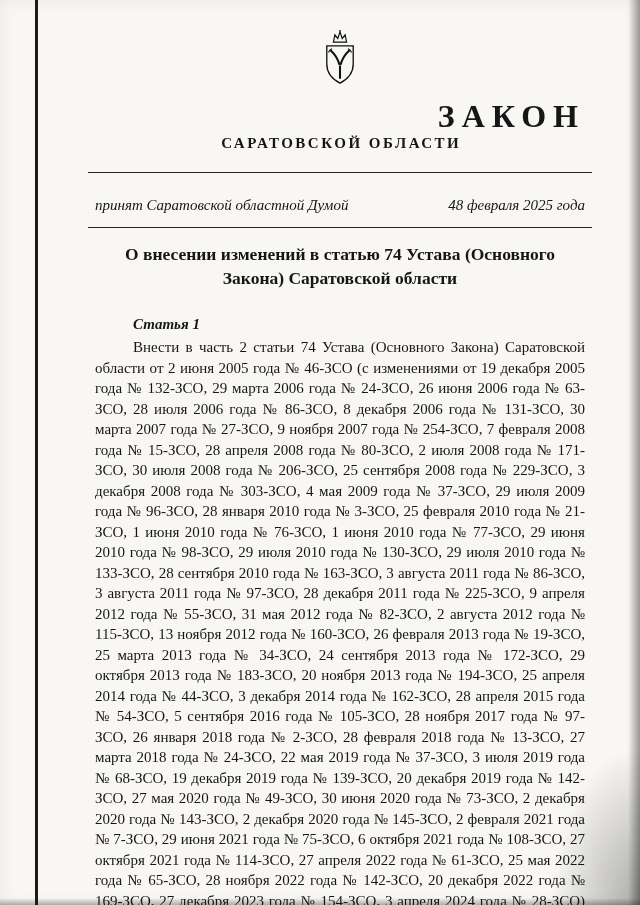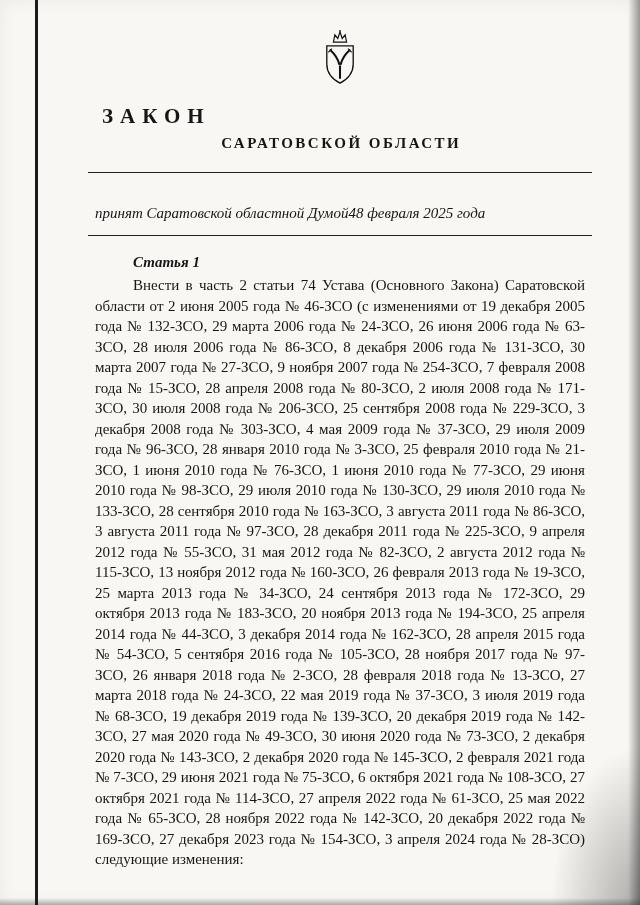--- a/index.html
+++ b/index.html
@@ -49,61 +49,62 @@
     top: 0;
     width: 490px;
   }
   .emblem-wrap {
     margin-top: 30px;
     height: 58px;
     text-align: center;
   }
   .law-title {
     margin: 10px 0 0 0;
-    font-size: 21px;
+    font-size: 32px;
     line-height: 36px;
     font-weight: bold;
-    text-align: left;
+    text-align: right;
     letter-spacing: 7px;
     padding-left: 7px; 
   }
   .law-subtitle {
     font-size: 15px;
     line-height: 18px;
     font-weight: bold;
     text-align: center;
     letter-spacing: 2.5px;
     padding-left: 2.5px;
   }
   .rule {
     height: 0;
     border-top: 1.5px solid #222;
     margin-left: -7px;
     width: 504px;
   }
   .rule-top { margin-top: 20px; }
   .rule-bottom { margin-top: 12px; }
   .adopted-row {
-    margin-top: 30px;
+    margin-top: 22px;
     display: flex;
+    justify-content: space-between;
     align-items: baseline;
     font-style: italic;
     font-size: 15px;
     line-height: 20px;
   }
   .doc-heading {
     margin: 14px auto 0 auto;
     width: 490px;
     font-size: 17.5px;
     line-height: 24px;
     font-weight: bold;
     text-align: center;
   }
   .article-label {
-    margin: 16px 0 0 0;
+    margin: 24px 0 0 0;
     font-size: 15px;
     line-height: 20px;
     font-weight: bold;
     font-style: italic;
     text-indent: 38px;
   }
   .article-text {
     margin: 3px 0 0 0;
     font-size: 15px;
     line-height: 20.5px;
@@ -146,19 +147,20 @@
 
     <div class="rule rule-top"></div>
 
     <div class="adopted-row">
       <span>принят Саратовской областной Думой</span>
       <span>48 февраля 2025 года</span>
     </div>
 
     <div class="rule rule-bottom"></div>
 
+    <h2 class="doc-heading">О внесении изменений в статью 74 Устава (Основного Закона) Саратовской области</h2>
 
     <p class="article-label">Статья 1</p>
 
     <p class="article-text">Внести в часть 2 статьи 74 Устава (Основного Закона) Саратовской области от 2 июня 2005 года № 46-ЗСО (с изменениями от 19 декабря 2005 года № 132-ЗСО, 29 марта 2006 года № 24-ЗСО, 26 июня 2006 года № 63-ЗСО, 28 июля 2006 года № 86-ЗСО, 8 декабря 2006 года № 131-ЗСО, 30 марта 2007 года № 27-ЗСО, 9 ноября 2007 года № 254-ЗСО, 7 февраля 2008 года № 15-ЗСО, 28 апреля 2008 года № 80-ЗСО, 2 июля 2008 года № 171-ЗСО, 30 июля 2008 года № 206-ЗСО, 25 сентября 2008 года № 229-ЗСО, 3 декабря 2008 года № 303-ЗСО, 4 мая 2009 года № 37-ЗСО, 29 июля 2009 года № 96-ЗСО, 28 января 2010 года № 3-ЗСО, 25 февраля 2010 года № 21-ЗСО, 1 июня 2010 года № 76-ЗСО, 1 июня 2010 года № 77-ЗСО, 29 июня 2010 года № 98-ЗСО, 29 июля 2010 года № 130-ЗСО, 29 июля 2010 года № 133-ЗСО, 28 сентября 2010 года № 163-ЗСО, 3 августа 2011 года № 86-ЗСО, 3 августа 2011 года № 97-ЗСО, 28 декабря 2011 года № 225-ЗСО, 9 апреля 2012 года № 55-ЗСО, 31 мая 2012 года № 82-ЗСО, 2 августа 2012 года № 115-ЗСО, 13 ноября 2012 года № 160-ЗСО, 26 февраля 2013 года № 19-ЗСО, 25 марта 2013 года № 34-ЗСО, 24 сентября 2013 года № 172-ЗСО, 29 октября 2013 года № 183-ЗСО, 20 ноября 2013 года № 194-ЗСО, 25 апреля 2014 года № 44-ЗСО, 3 декабря 2014 года № 162-ЗСО, 28 апреля 2015 года № 54-ЗСО, 5 сентября 2016 года № 105-ЗСО, 28 ноября 2017 года № 97-ЗСО, 26 января 2018 года № 2-ЗСО, 28 февраля 2018 года № 13-ЗСО, 27 марта 2018 года № 24-ЗСО, 22 мая 2019 года № 37-ЗСО, 3 июля 2019 года № 68-ЗСО, 19 декабря 2019 года № 139-ЗСО, 20 декабря 2019 года № 142-ЗСО, 27 мая 2020 года № 49-ЗСО, 30 июня 2020 года № 73-ЗСО, 2 декабря 2020 года № 143-ЗСО, 2 декабря 2020 года № 145-ЗСО, 2 февраля 2021 года № 7-ЗСО, 29 июня 2021 года № 75-ЗСО, 6 октября 2021 года № 108-ЗСО, 27 октября 2021 года № 114-ЗСО, 27 апреля 2022 года № 61-ЗСО, 25 мая 2022 года № 65-ЗСО, 28 ноября 2022 года № 142-ЗСО, 20 декабря 2022 года № 169-ЗСО, 27 декабря 2023 года № 154-ЗСО, 3 апреля 2024 года № 28-ЗСО) следующие изменения:</p>
 
   </div>
 </div>
 
 </body></html>

